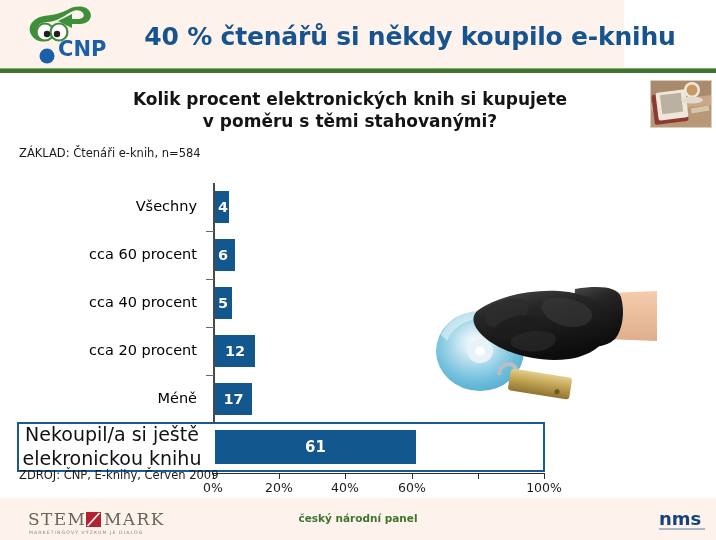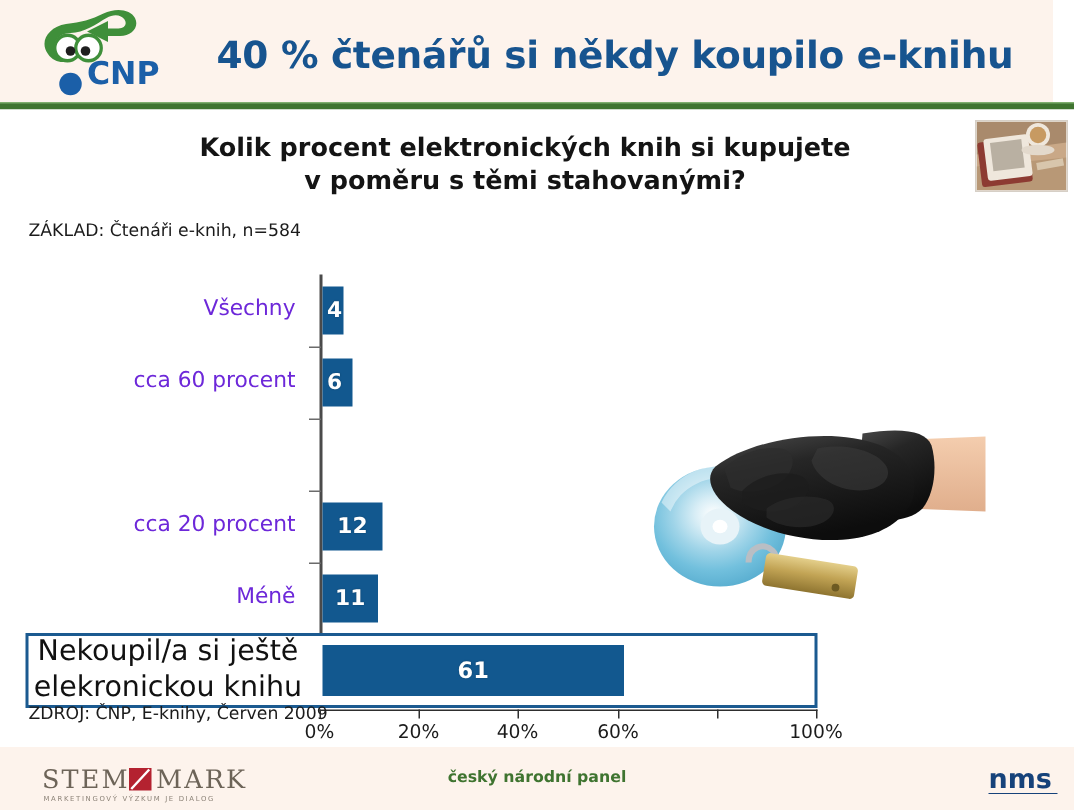--- a/index.html
+++ b/index.html
@@ -6,21 +6,21 @@
   html,body { width:716px; height:540px; }
   body {
     font-family:"DejaVu Sans", sans-serif;
     background:#ffffff;
     position:relative;
     overflow:hidden;
   }
 
   
   #header {
-    position:absolute; left:0; top:0; width:702px; height:68px;
+    position:absolute; left:0; top:0; width:624px; height:68px;
     background:#fdf3ec;
   }
   #header-rule {
     position:absolute; left:0; top:68px; width:716px; height:5px;
     background:#3f7430;
     border-top:1px solid #7fae6e;
   }
   #logo-cnp {
     position:absolute; left:14px; top:6px; width:96px; height:58px;
   }
@@ -60,21 +60,21 @@
   #axis-line {
     position:absolute; left:213px; top:0px; width:2px; height:240px;
     background:#4a4a4a;
   }
   .cat-row {
     position:absolute; left:0; width:575px; height:48px;
   }
   .cat-label {
     position:absolute; left:0px; width:205px; top:0; height:48px;
     display:flex; align-items:center; justify-content:flex-end;
-    font-size:14.5px; color:#6d28d9; text-align:right; line-height:1.18;
+    font-size:14.5px; color:#000000; text-align:right; line-height:1.18;
     padding-right:8px;
   }
   .bar {
     position:absolute; top:8px; height:32px; left:215px;
     background:#12588f;
     display:flex; align-items:center; justify-content:center;
   }
   .bar-value {
     font-size:14.5px; font-weight:bold; color:#ffffff;
     text-shadow:0 0 1px rgba(0,0,0,.35);
@@ -254,34 +254,40 @@
     <div class="tick-mark" style="top:48px;"></div>
 
     <div class="cat-row" style="top:48px;">
       <div class="cat-label">cca 60  procent</div>
       <div class="bar small" style="width:20px;">
         <span class="bar-value">6</span>
       </div>
     </div>
     <div class="tick-mark" style="top:96px;"></div>
 
+    <div class="cat-row" style="top:96px;">
+      <div class="cat-label">cca 40  procent</div>
+      <div class="bar small" style="width:17px;">
+        <span class="bar-value">5</span>
+      </div>
+    </div>
     <div class="tick-mark" style="top:144px;"></div>
 
     <div class="cat-row" style="top:144px;">
       <div class="cat-label">cca 20  procent</div>
       <div class="bar" style="width:40px;">
         <span class="bar-value">12</span>
       </div>
     </div>
     <div class="tick-mark" style="top:192px;"></div>
 
     <div class="cat-row" style="top:192px;">
       <div class="cat-label">Méně</div>
       <div class="bar" style="width:37px;">
-        <span class="bar-value">11</span>
+        <span class="bar-value">17</span>
       </div>
     </div>
 
     <div id="highlight-box"></div>
     <div id="highlight-label">
       <span>Nekoupil/a si ještě</span>
       <span>elekronickou knihu</span>
     </div>
     <div id="highlight-bar" style="width:201px;">
       <span class="bar-value">61</span>

